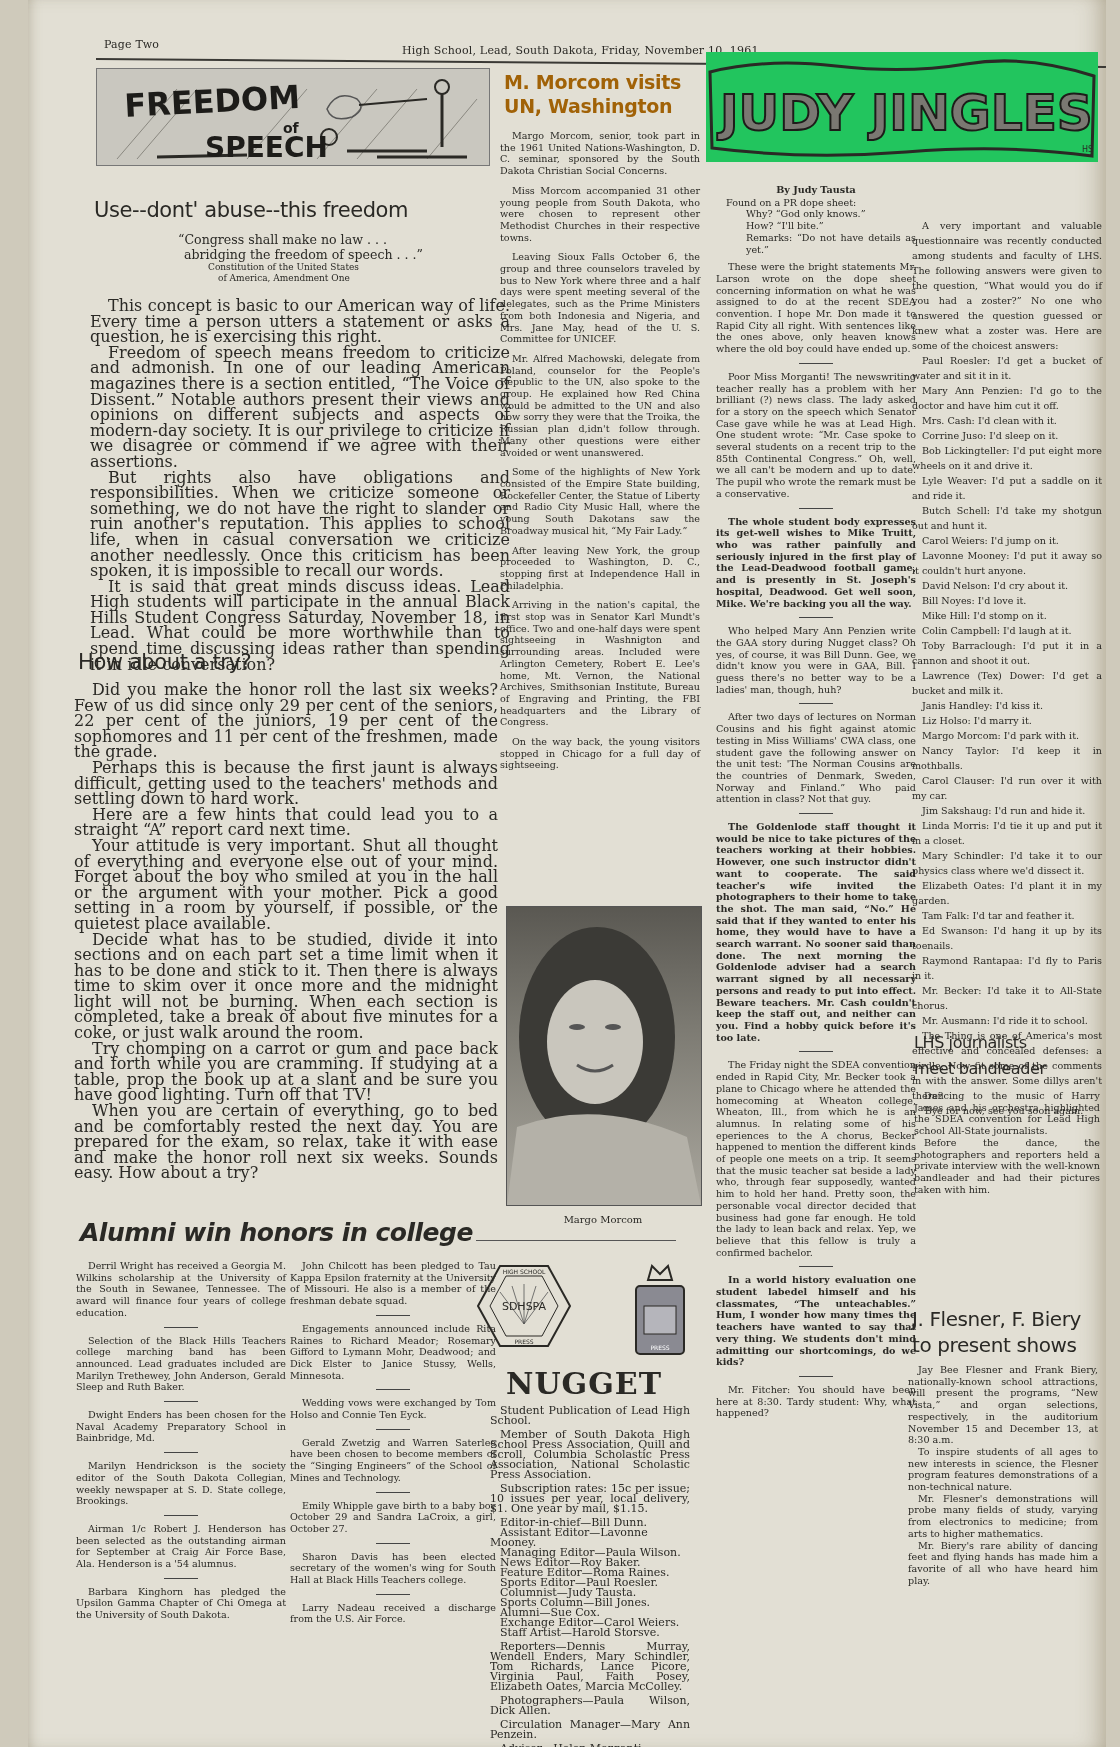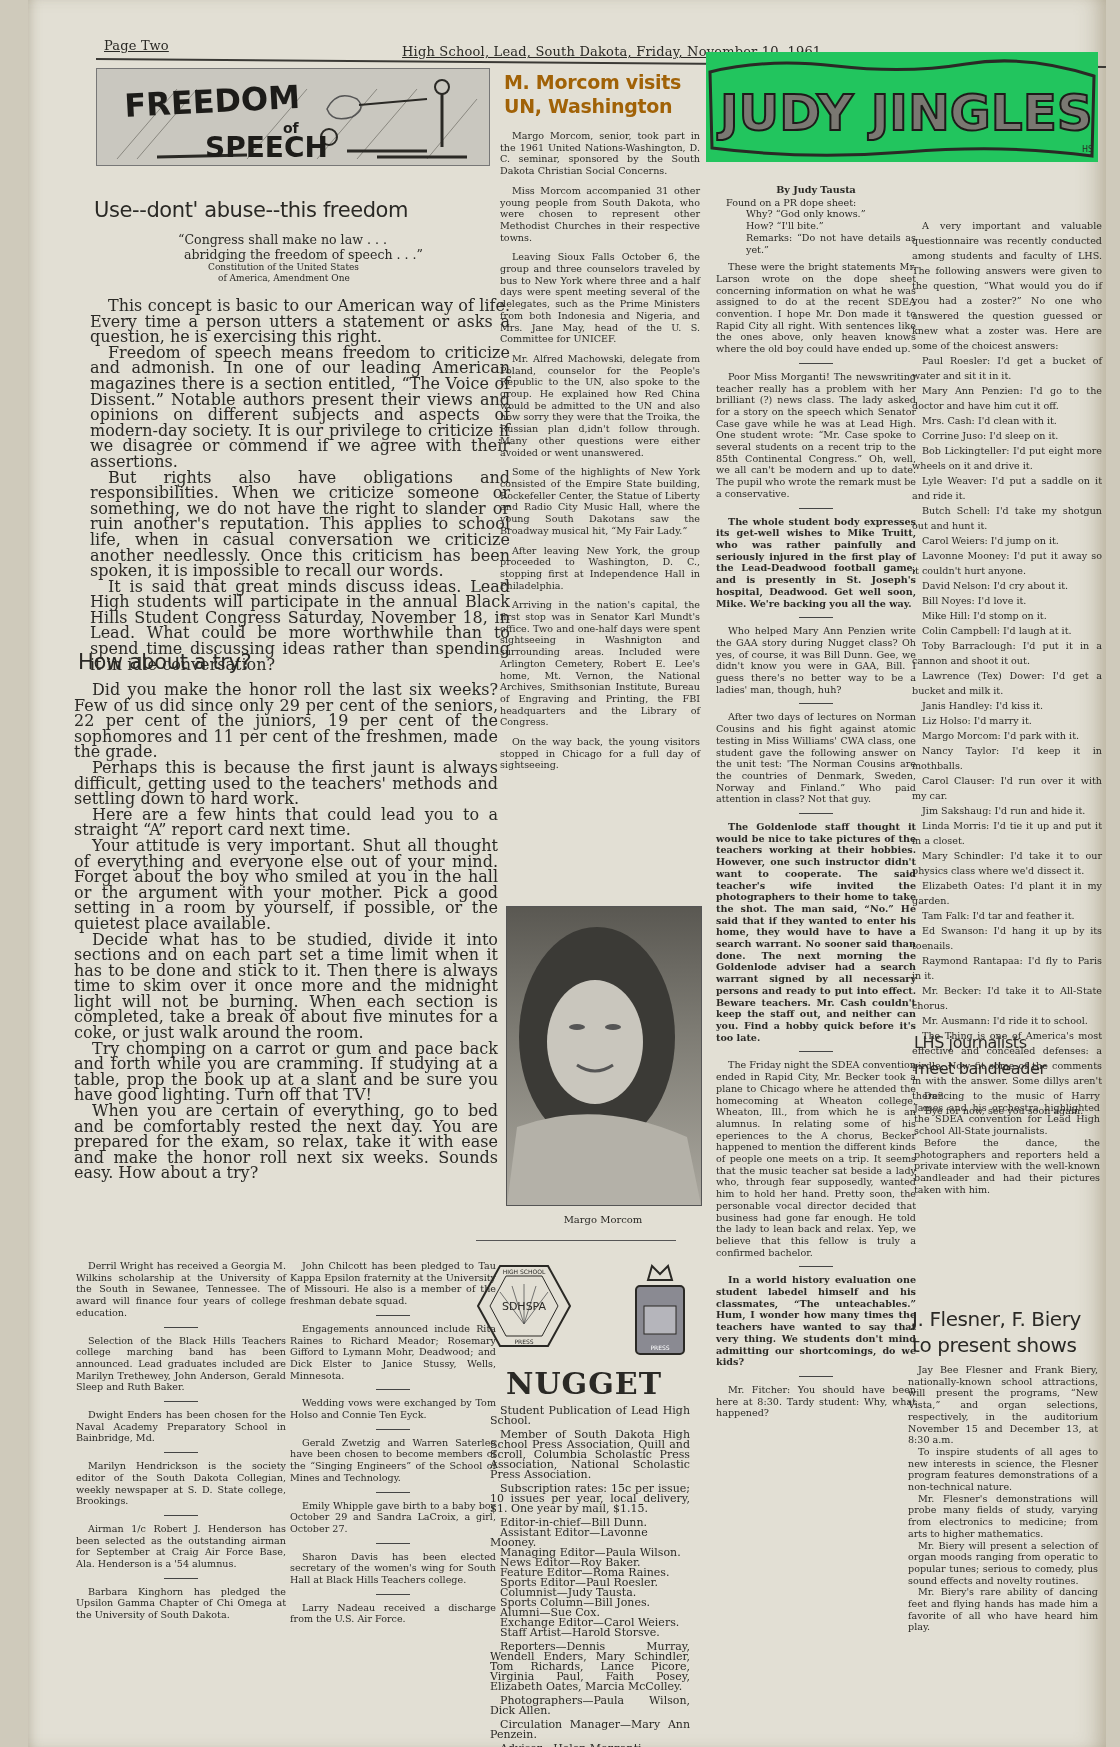--- a/index.html
+++ b/index.html
@@ -1,19 +1,19 @@
 <!DOCTYPE html>
 <html><head>
 <meta charset="utf-8">
 <style>
   html,body{margin:0;padding:0;}
   body{width:1120px;height:1747px;background:#cfcabb;position:relative;overflow:hidden;font-family:"DejaVu Serif",serif;color:#2a2925;}
   .page{position:absolute;left:28px;top:0;width:1078px;height:1747px;background:#e2dfd4;box-shadow:inset -18px 0 24px -14px rgba(110,95,60,.45), inset 10px 0 12px -8px rgba(120,110,80,.35);}
   .abs{position:absolute;}
-  .folio{font-size:13px;letter-spacing:.2px;text-decoration:underline;}
+  .folio{font-size:11px;letter-spacing:.2px;}
   .rule{position:absolute;height:2px;background:#3a3935;}
   .txt{font-size:16px;line-height:15.6px;text-align:justify;margin:0;}
   .txt p{margin:0;text-indent:18px;}
   .news{font-size:9.6px;line-height:11.7px;text-align:justify;}
   .news p{margin:0 0 8px 0;text-indent:12px;}
   .sep{width:34px;height:1px;background:#444;margin:4px auto 7px auto;}
   .hd-sans{font-family:"DejaVu Sans",sans-serif;font-weight:bold;color:#a16207;letter-spacing:-.3px;}
   .hd-light{font-family:"DejaVu Sans",sans-serif;color:#2a2925;letter-spacing:-.4px;}
   .cartoon{background:#c9c7bf;border:1px solid #777;overflow:hidden;}
   .photo{background:linear-gradient(180deg,#5a5852,#7c7a72 40%,#aaa79e);border:1px solid #555;overflow:hidden;}
@@ -187,24 +187,24 @@
   </div>
 
   <div class="abs hd-light" style="left:884px;top:1306px;font-size:20px;line-height:26px;">
     <div>J. Flesner, F. Biery</div>
     <div>to present shows</div>
   </div>
   <div class="abs news zoster" style="left:880px;top:1364px;width:190px;">
     <p>Jay Bee Flesner and Frank Biery, nationally-known school attractions, will present the programs, “New Vista,” and organ selections, respectively, in the auditorium November 15 and December 13, at 8:30 a.m.</p>
     <p>To inspire students of all ages to new interests in science, the Flesner program features demonstrations of a non-technical nature.</p>
     <p>Mr. Flesner's demonstrations will probe many fields of study, varying from electronics to medicine; from arts to higher mathematics.</p>
-    <p>Mr. Biery will present a selection of organ moods ranging from operatic to popular tunes; serious to comedy, plus sound effects and novelty routines.</p>
     <p>Mr. Biery's rare ability of dancing feet and flying hands has made him a favorite of all who have heard him play.</p>
   </div>
 
+  <div class="abs" style="left:52px;top:1218px;font-family:'DejaVu Sans',sans-serif;font-weight:bold;font-style:italic;font-size:25px;letter-spacing:-.5px;">Alumni win honors in college</div>
   <div class="abs news" style="left:48px;top:1260px;width:210px;">
     <p>Derril Wright has received a Georgia M. Wilkins scholarship at the University of the South in Sewanee, Tennessee. The award will finance four years of college education.</p>
     <div class="sep"></div>
     <p>Selection of the Black Hills Teachers college marching band has been announced. Lead graduates included are Marilyn Trethewey, John Anderson, Gerald Sleep and Ruth Baker.</p>
     <div class="sep"></div>
     <p>Dwight Enders has been chosen for the Naval Academy Preparatory School in Bainbridge, Md.</p>
     <div class="sep"></div>
     <p>Marilyn Hendrickson is the society editor of the South Dakota Collegian, weekly newspaper at S. D. State college, Brookings.</p>
     <div class="sep"></div>
     <p>Airman 1/c Robert J. Henderson has been selected as the outstanding airman for September at Craig Air Force Base, Ala. Henderson is a '54 alumnus.</p>

